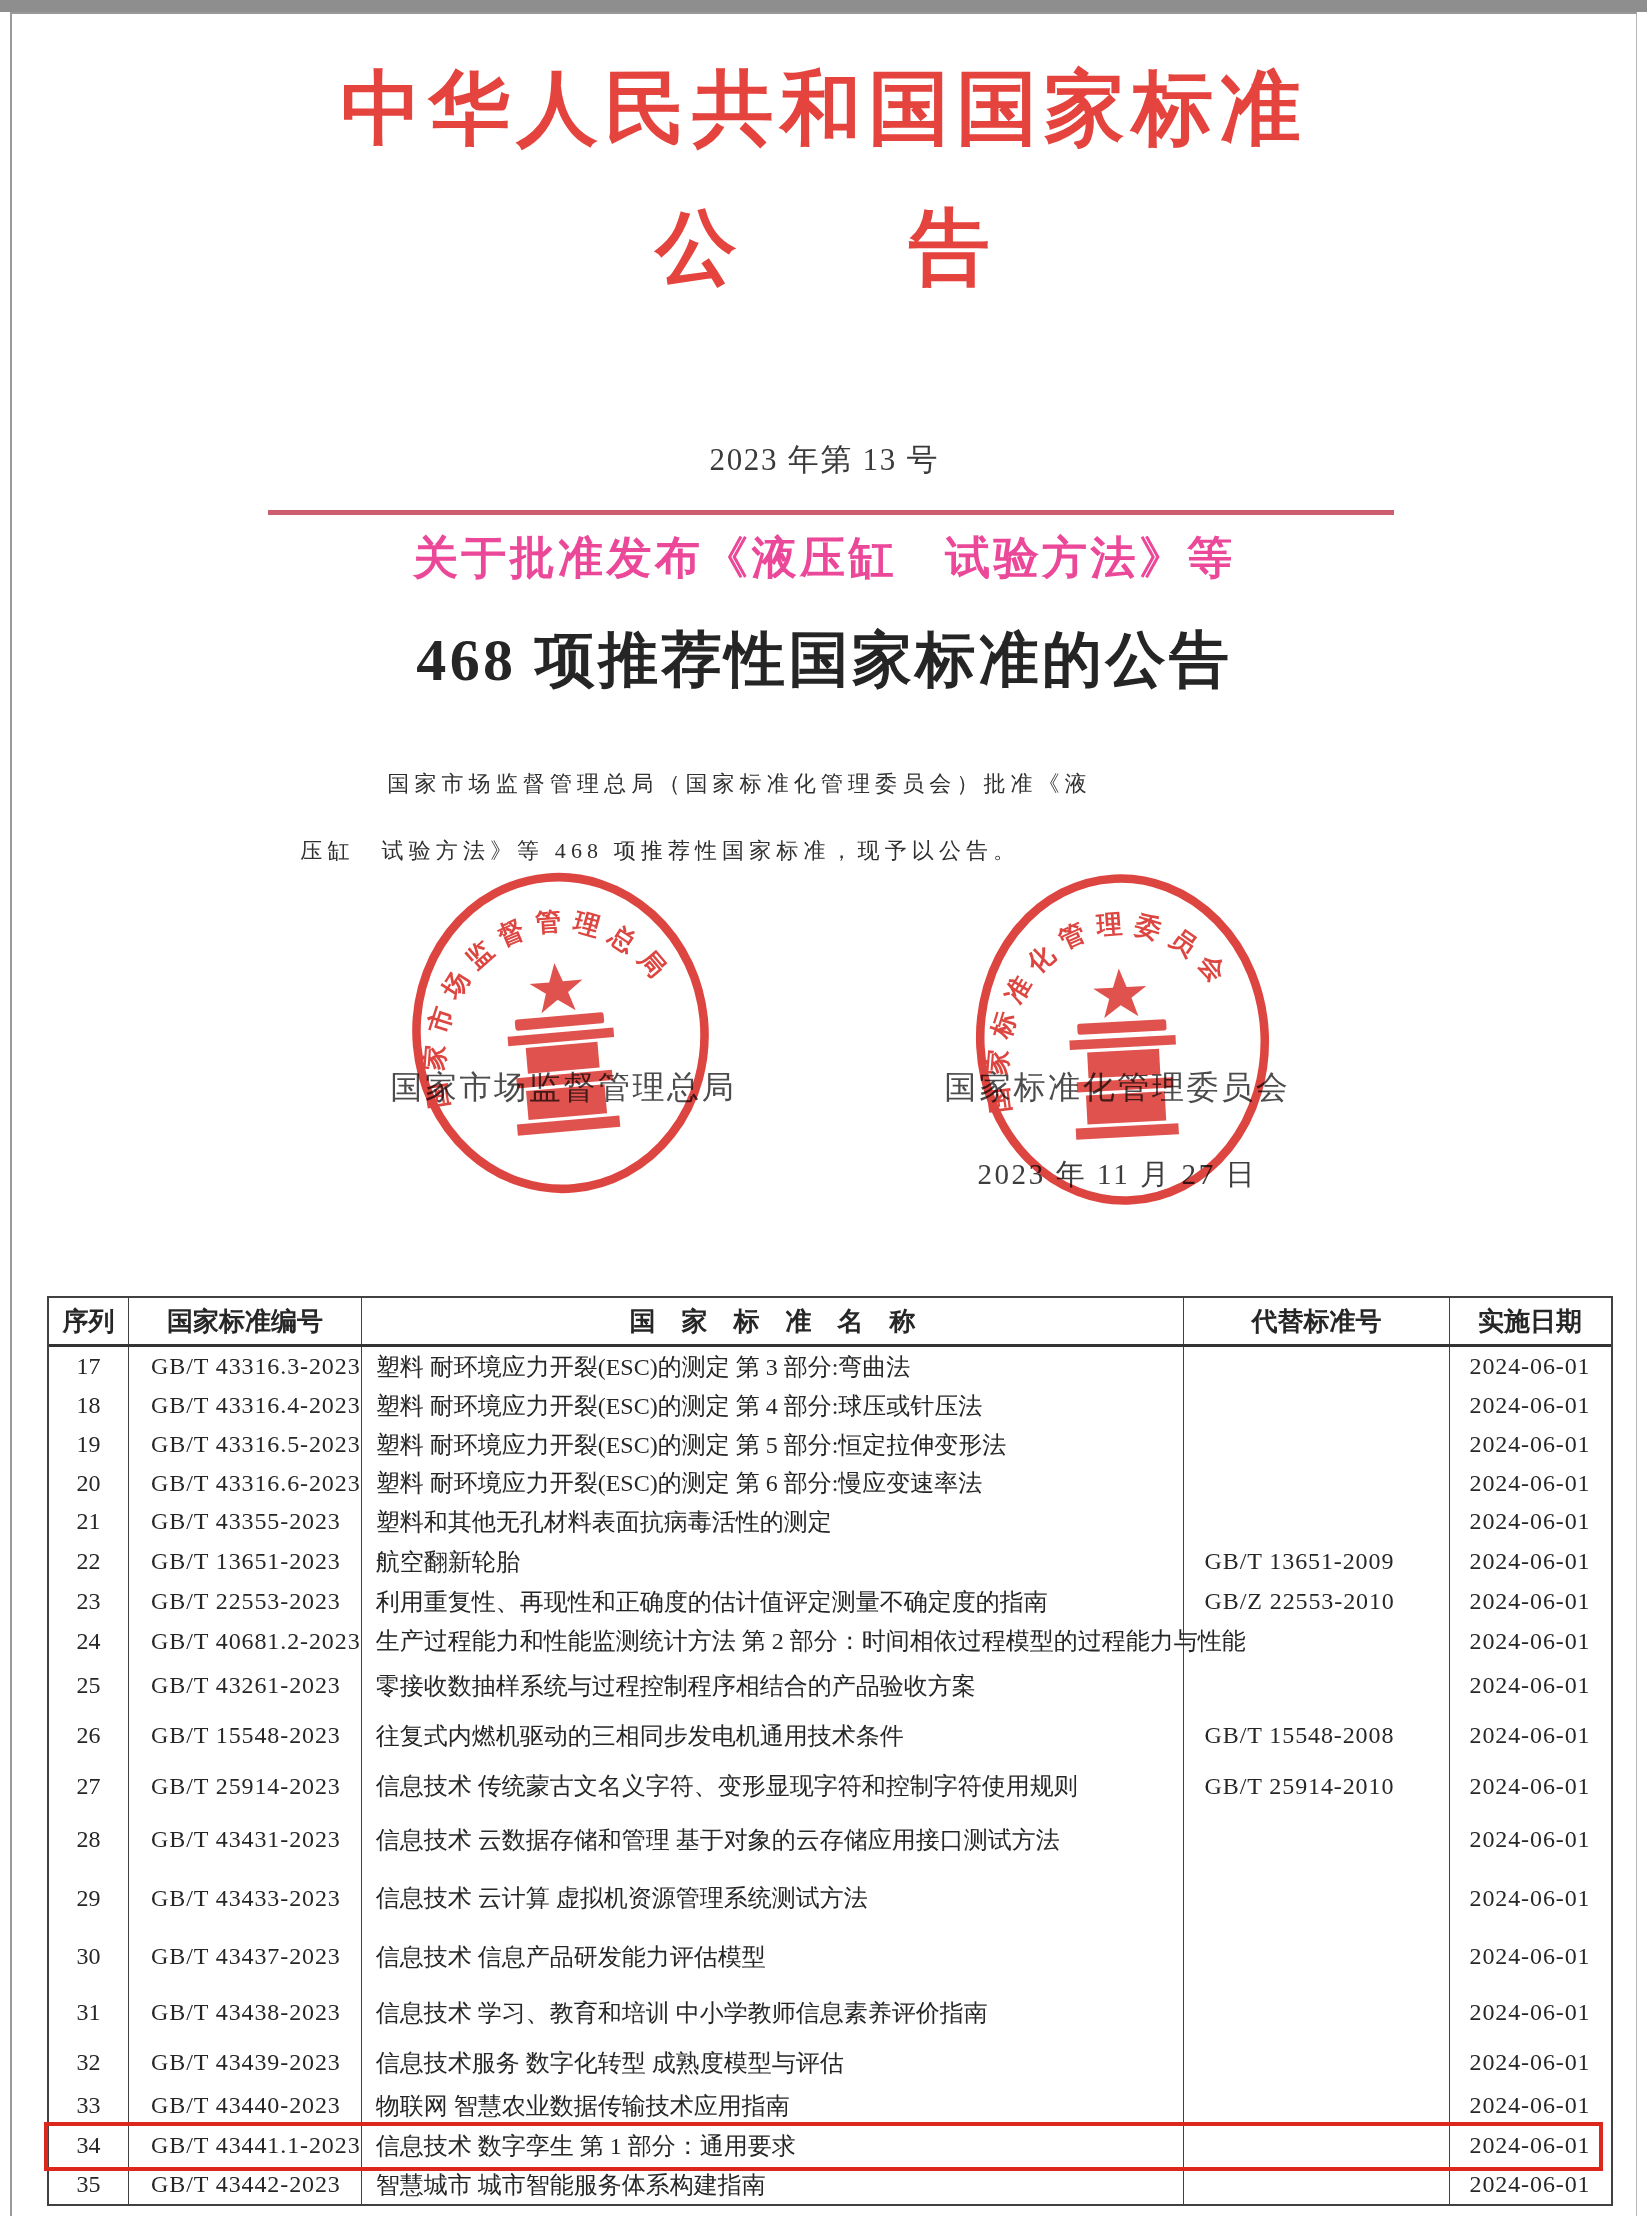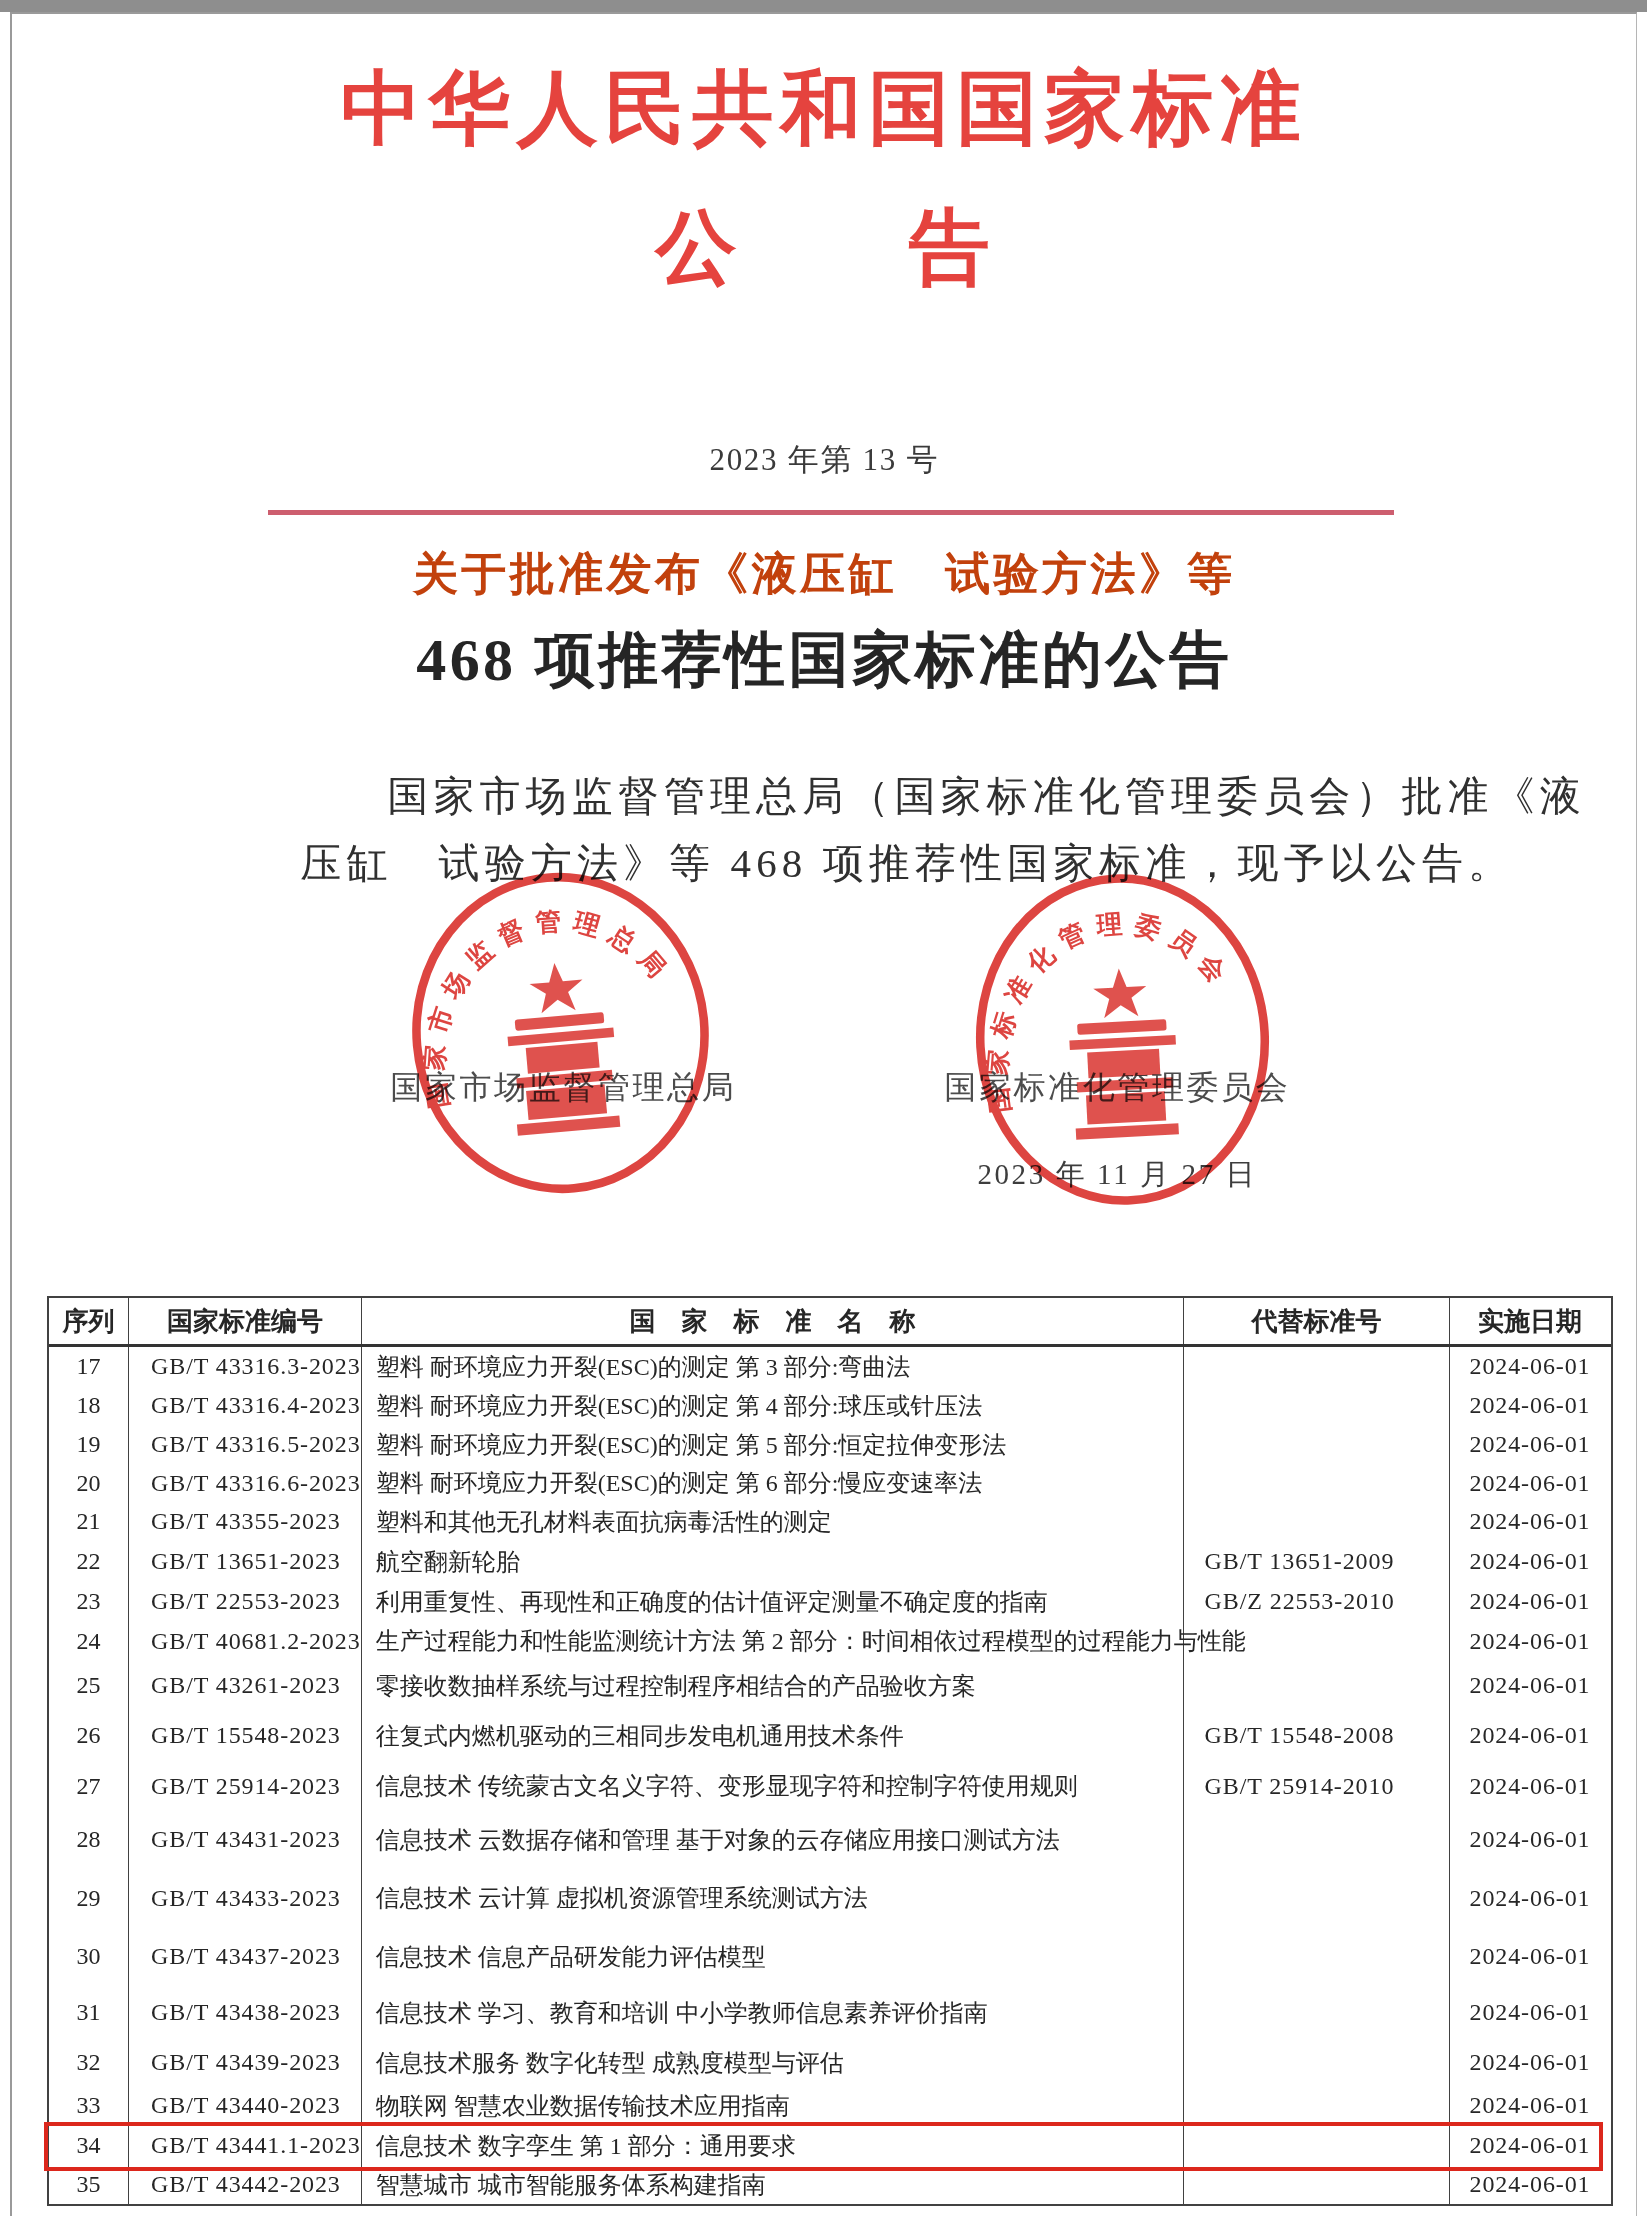--- a/index.html
+++ b/index.html
@@ -7,23 +7,23 @@
        font-family:"Liberation Serif","DejaVu Serif",serif;color:#262626;}
   .scan-top{position:absolute;left:0;top:0;width:1647px;height:12px;background:#8e8e8e;}
   .page{position:absolute;left:10.3px;top:12px;width:1624px;height:2204px;background:#fff;
         border-left:2.6px solid #9a9a9a;border-right:1.7px solid #b5b5b5;border-top:2.6px solid #9a9a9a;}
   .abs{position:absolute;}
   .ctr{left:0;width:100%;text-align:center;}
   .masthead{top:41px;font-size:81px;font-weight:bold;color:#e5433e;letter-spacing:6.9px;white-space:nowrap;}
   .masthead-sub{top:180px;font-size:81px;font-weight:bold;color:#e5433e;letter-spacing:3.4px;}
   .issue-no{top:425px;font-size:31px;color:#3a3a3a;letter-spacing:1.7px;}
   .red-rule{top:496px;left:256px;width:1126px;height:5.1px;background:#cd5e6f;}
-  .doc-title1{top:530px;font-size:45px;font-weight:bold;letter-spacing:3.4px;color:#c2410c;}
+  .doc-title1{top:514px;font-size:45px;font-weight:bold;letter-spacing:3.4px;color:#ec4899;}
   .doc-title2{top:606px;font-size:60px;font-weight:bold;letter-spacing:3.4px;color:#252525;}
-  .body-line{font-size:41px;letter-spacing:5.1px;color:#303030;white-space:nowrap;}
+  .body-line{font-size:22px;letter-spacing:5.1px;color:#303030;white-space:nowrap;}
   .bl1{left:375px;top:755px;}
   .bl2{left:288px;top:822px;}
   .agency{font-size:32px;color:#4c4c4c;letter-spacing:2.6px;white-space:nowrap;transform:translateX(-50%);}
   .agc-l{left:551px;top:1052px;}
   .agc-r{left:1105px;top:1052px;}
   .pub-date{left:1105px;top:1109px;font-size:29px;color:#3d3d3d;letter-spacing:2.6px;transform:translateX(-50%);white-space:nowrap;margin-top:32px;}
   .seal{mix-blend-mode:multiply;opacity:.95;}
   .seal-l{left:396px;top:856px;transform:rotate(-5deg);}
   .seal-r{left:958px;top:858px;transform:rotate(-3deg);}
   

